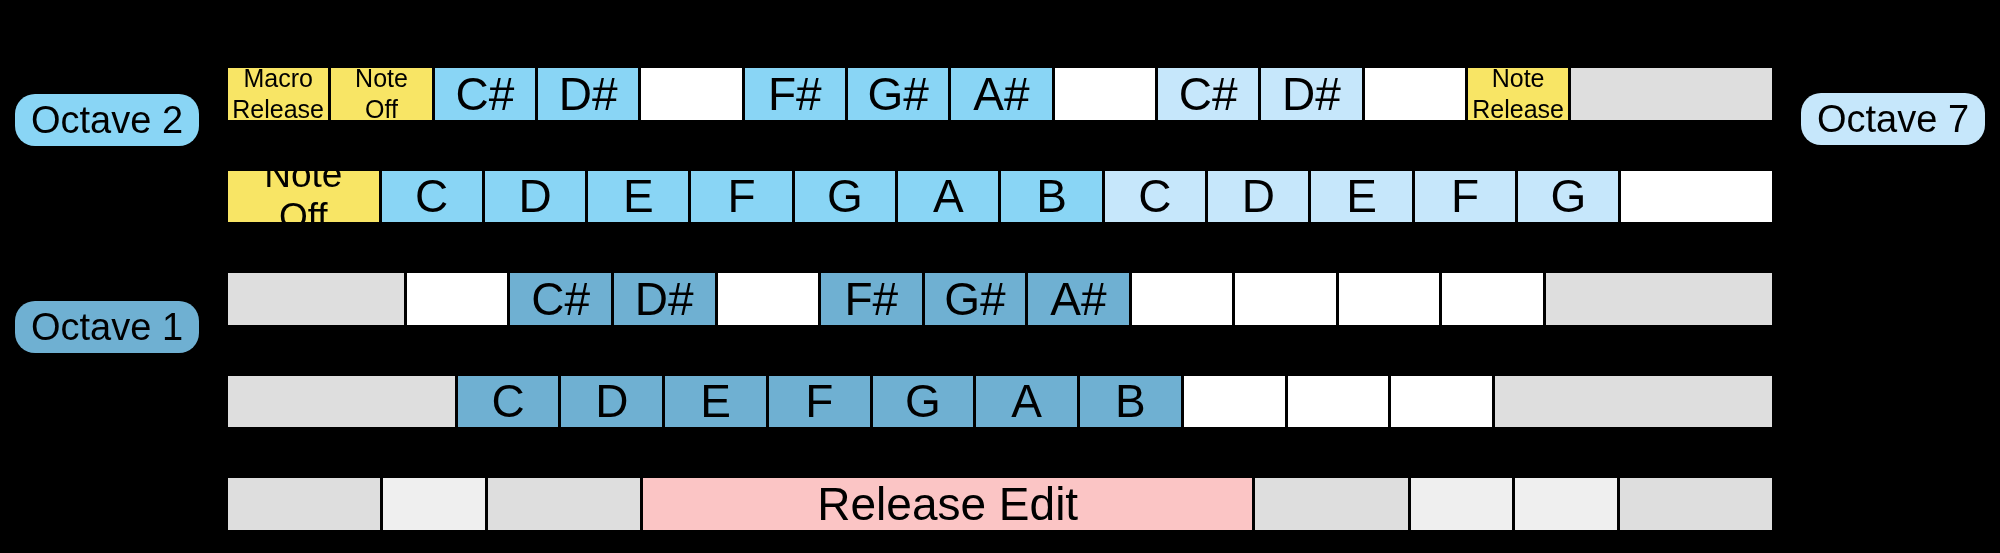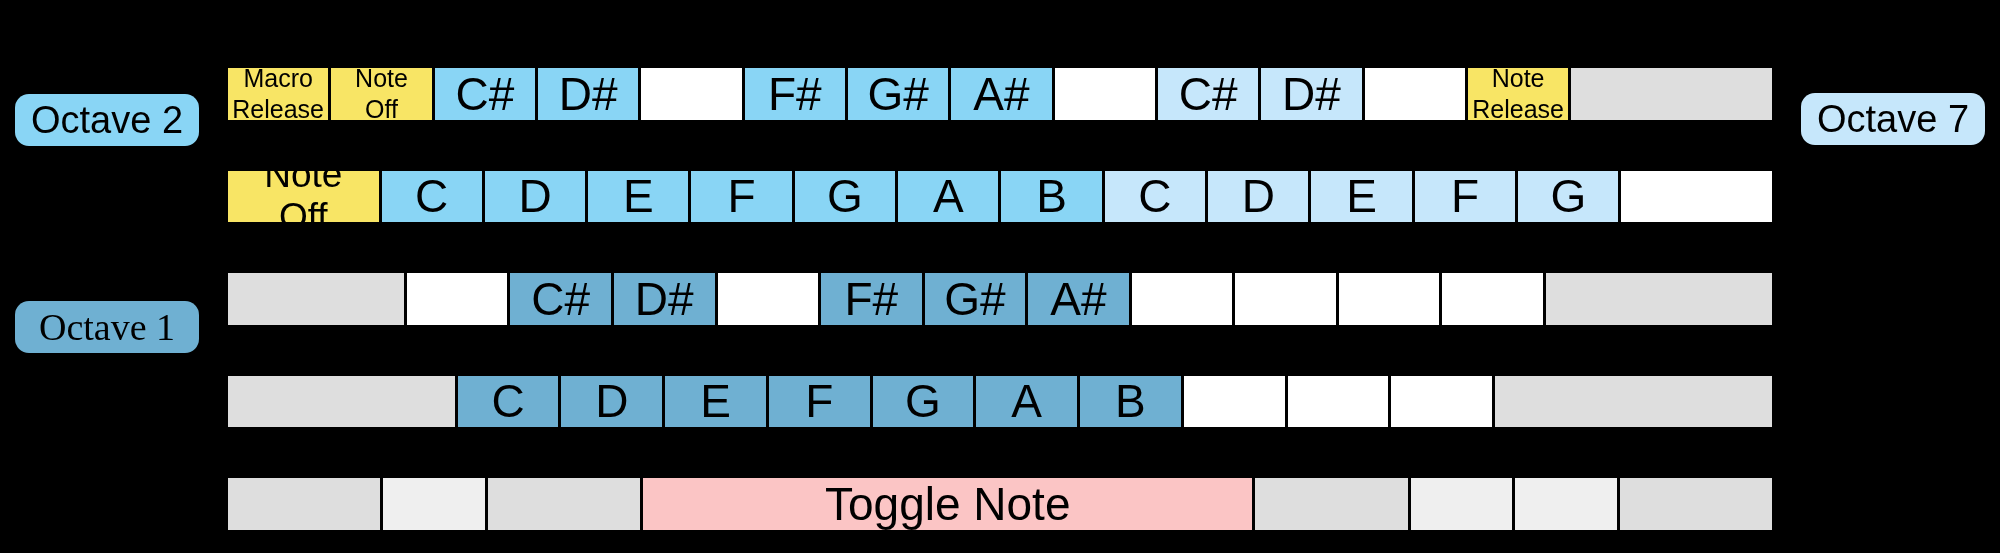--- a/index.html
+++ b/index.html
@@ -50,39 +50,39 @@
     line-height: 1.05;
     white-space: pre-line;
     overflow: hidden;
   }
   .key.small  { font-size: 25px; line-height: 1.25; }
   .key.medium { font-size: 37px; line-height: 1.15; }
   .octave-label {
     position: absolute;
     width: 184px;
     height: 52px;
-    border-radius: 14px;
+    border-radius: 20px;
     display: flex;
     align-items: center;
     justify-content: center;
     font-size: 38px;
     color: #000000;
   }
   .octave-label.pos-left-top     { left: 15px;   top: 94px;  }
   .octave-label.pos-left-bottom  { left: 15px;   top: 301px; }
   .octave-label.pos-right-top    { left: 1801px; top: 93px;  }
 </style>
 </head>
 <body>
 
 <div class="stage">
 
   <div class="octave-label pos-left-top" style="background: rgb(137, 213, 245);">Octave 2</div>
 
-  <div class="octave-label pos-left-bottom" style="background: rgb(111, 176, 210); font-family: Liberation Serif, serif;">Octave 1</div>
+  <div class="octave-label pos-left-bottom" style="background: rgb(111, 176, 210);">Octave 1</div>
 
   <div class="octave-label pos-right-top" style="background: rgb(198, 231, 251);">Octave 7</div>
 
   <div class="keyboard">
       <div class="kb-row">
         <div class="key small" style="background: rgb(248, 229, 101); flex-grow: 1;">Macro
 Release</div>
         <div class="key small" style="background: rgb(248, 229, 101); flex-grow: 1;">Note
 Off</div>
         <div class="key" style="background: rgb(137, 213, 245); flex-grow: 1;">C#</div>
@@ -142,21 +142,21 @@
         <div class="key" style="background: rgb(111, 176, 210); flex-grow: 1;">B</div>
         <div class="key" style="background: rgb(255, 255, 255); flex-grow: 1;"></div>
         <div class="key" style="background: rgb(255, 255, 255); flex-grow: 1;"></div>
         <div class="key" style="background: rgb(255, 255, 255); flex-grow: 1;"></div>
         <div class="key" style="background: rgb(222, 222, 222); flex-grow: 2.75;"></div>
       </div>
       <div class="kb-row">
         <div class="key" style="background: rgb(222, 222, 222); flex-grow: 1.5;"></div>
         <div class="key" style="background: rgb(239, 239, 239); flex-grow: 1;"></div>
         <div class="key" style="background: rgb(222, 222, 222); flex-grow: 1.5;"></div>
-        <div class="key" style="background: rgb(251, 197, 197); flex-grow: 6;">Toggle Note</div>
+        <div class="key" style="background: rgb(251, 197, 197); flex-grow: 6;">Release Edit</div>
         <div class="key" style="background: rgb(222, 222, 222); flex-grow: 1.5;"></div>
         <div class="key" style="background: rgb(239, 239, 239); flex-grow: 1;"></div>
         <div class="key" style="background: rgb(239, 239, 239); flex-grow: 1;"></div>
         <div class="key" style="background: rgb(222, 222, 222); flex-grow: 1.5;"></div>
       </div>
     </div>
 
 </div>
 
 </body></html>

